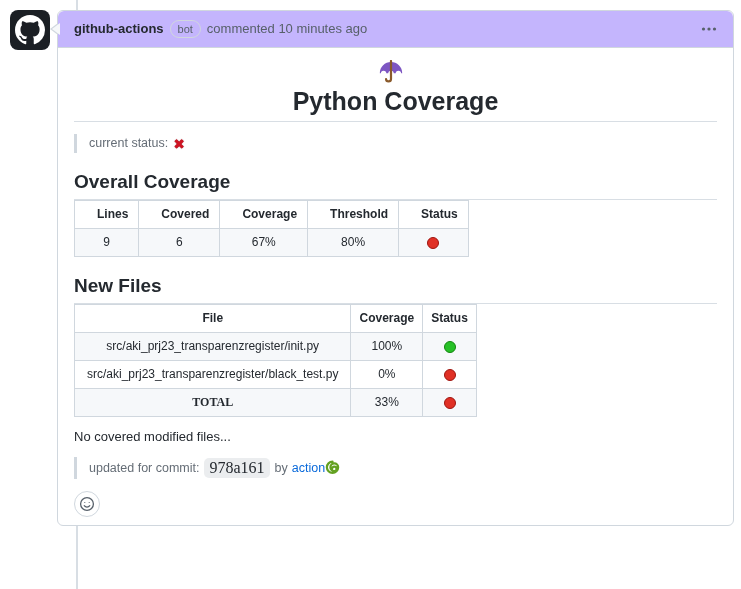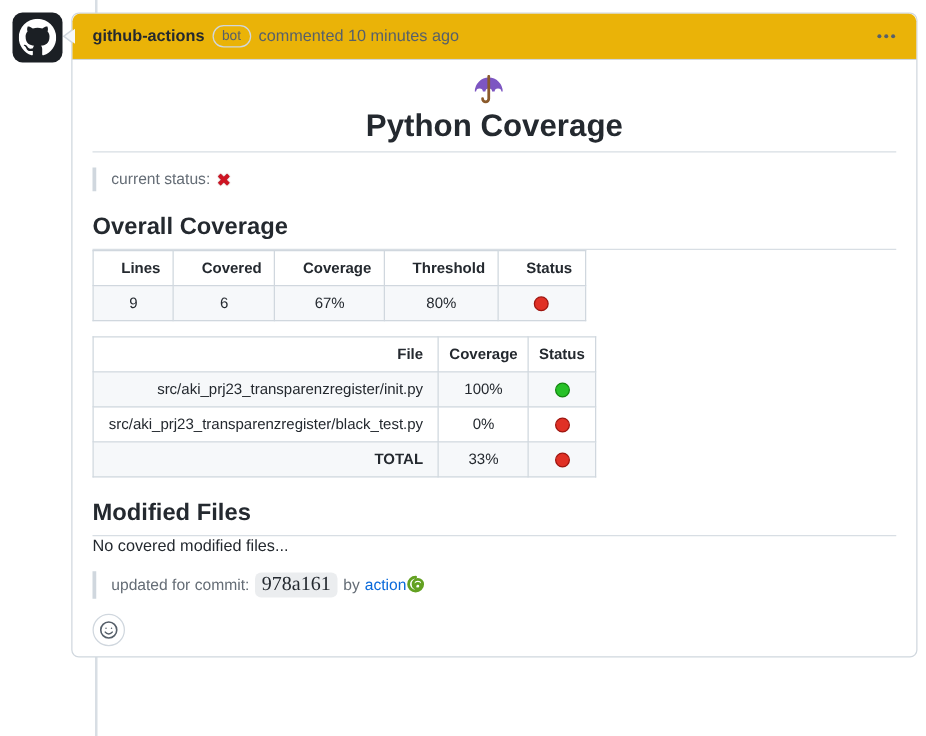--- a/index.html
+++ b/index.html
@@ -11,21 +11,21 @@
     background:#d8dee4; z-index:0; }
 
   .avatar { position:absolute; left:10px; top:10px; width:40px; height:40px;
     background:#1b1f24; border-radius:8px; display:flex; align-items:center;
     justify-content:center; z-index:2; cursor:pointer; }
   .avatar svg { width:30px; height:30px; fill:#ffffff; }
 
   .comment { position:absolute; left:57px; top:10px; width:677px;
     background:#ffffff; border:1px solid #d0d7de; border-radius:6px; z-index:1; }
 
-  .comment-header { position:relative; background:#eab308; border-bottom:1px solid #d0d7de;
+  .comment-header { position:relative; background:#c4b5fd; border-bottom:1px solid #d0d7de;
     border-radius:6px 6px 0 0; padding:9px 16px; display:flex; align-items:center;
     font-size:13px; color:#57606a; line-height:16px; }
   .comment-header::before { content:""; position:absolute; left:-8px; top:12px;
     border-style:solid; border-width:6px 8px 6px 0; border-color:transparent #d0d7de transparent transparent; }
   .comment-header::after { content:""; position:absolute; left:-6.5px; top:12px;
     border-style:solid; border-width:6px 8px 6px 0; border-color:transparent #f6f8fa transparent transparent; }
   .author { font-weight:bold; color:#24292f; margin-right:6px; cursor:pointer; }
   .bot-badge { border:1px solid #d0d7de; border-radius:2em; padding:0 7px;
     font-size:11px; line-height:16px; color:#57606a; margin-right:6px; }
   .kebab { margin-left:auto; cursor:pointer; display:flex; align-items:center; }
@@ -43,23 +43,23 @@
     font-size:12.5px; line-height:17px; margin-bottom:12px; display:flex; align-items:center; }
 
   .cross { color:#cf1322; font-weight:bold; font-size:14px; margin-left:5px;
     text-shadow:0 0 1px #7a1018; line-height:14px; }
 
   table.md { border-collapse:collapse; font-size:12px; margin-bottom:12px; }
   table.md th, table.md td { border:1px solid #d0d7de; padding:6px 10px;
     text-align:center; line-height:15px; }
   table.md th { font-weight:bold;padding-left:22px; }
   table.md tr:nth-child(even) td { background:#f6f8fa; }
-  table.files th.file-col, table.files td.file-col { text-align:right; width:270px; padding:6px 12px; }
+  table.files th.file-col, table.files td.file-col { text-align:center; width:270px; padding:6px 12px; }
   table.files th, table.files td { padding:6px 8px; }
-  tr.total-row td.file-col { font-weight:bold; }
+  tr.total-row td.file-col { font-weight:bold;font-family:Liberation Serif, serif; }
 
   .dot { display:inline-block; width:12px; height:12px; border-radius:50%; vertical-align:middle; }
   .dot[data-status="red"]   { background:#e03025; border:1px solid #9e150f; }
   .dot[data-status="green"] { background:#27c127; border:1px solid #13860f; }
 
   p.md { margin-bottom:12px; font-size:13px; }
 
   .commit-quote { margin-bottom:10px; }
   code.pill { font-family:Liberation Serif, serif; font-size:16px;
     background:rgba(175,184,193,0.25); border-radius:5px; padding:1px 5px 2px; color:#24292f;
@@ -132,20 +132,21 @@
           <tr>
             <td>9</td>
             <td>6</td>
             <td>67%</td>
             <td>80%</td>
             <td><span class="dot" data-status="red"></span></td>
           </tr>
         </tbody>
       </table>
 
+      <h2 class="md">New Files</h2>
 
       <table class="md files">
         <tbody>
           <tr>
             <th class="file-col">File</th>
             <th>Coverage</th>
             <th>Status</th>
           </tr>
           <tr>
             <td class="file-col">src/aki_prj23_transparenzregister/init.py</td>
@@ -158,21 +159,20 @@
             <td><span class="dot" data-status="red"></span></td>
           </tr>
           <tr class="total-row">
             <td class="file-col">TOTAL</td>
             <td>33%</td>
             <td><span class="dot" data-status="red"></span></td>
           </tr>
         </tbody>
       </table>
 
-      <h2 class="md">Modified Files</h2>
 
       <p class="md">No covered modified files...</p>
 
       <blockquote class="md commit-quote">
         <span>updated for commit:</span>
         <code class="pill">978a161</code>
         <span>by</span>
         <a class="link">action</a>
         <span class="snake-icon">
           <svg viewBox="0 0 16 16" aria-hidden="true">

